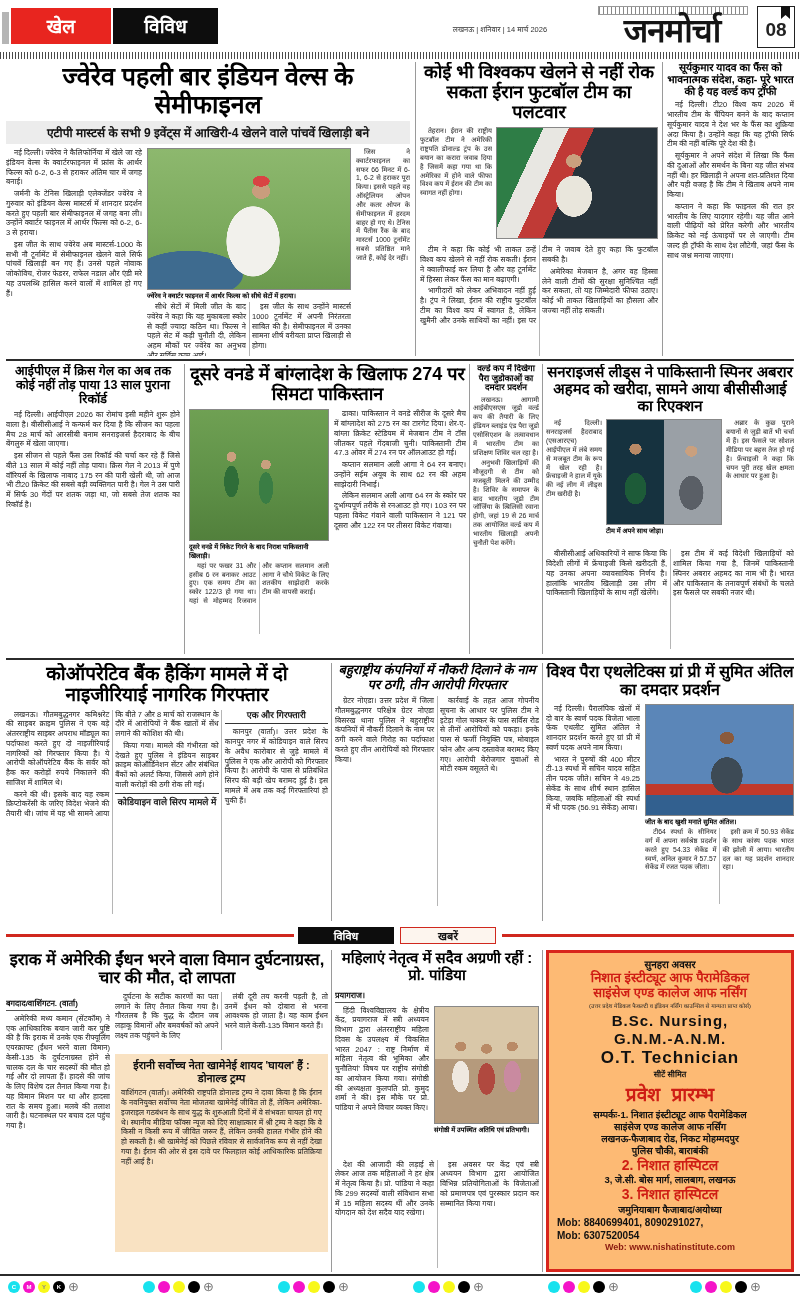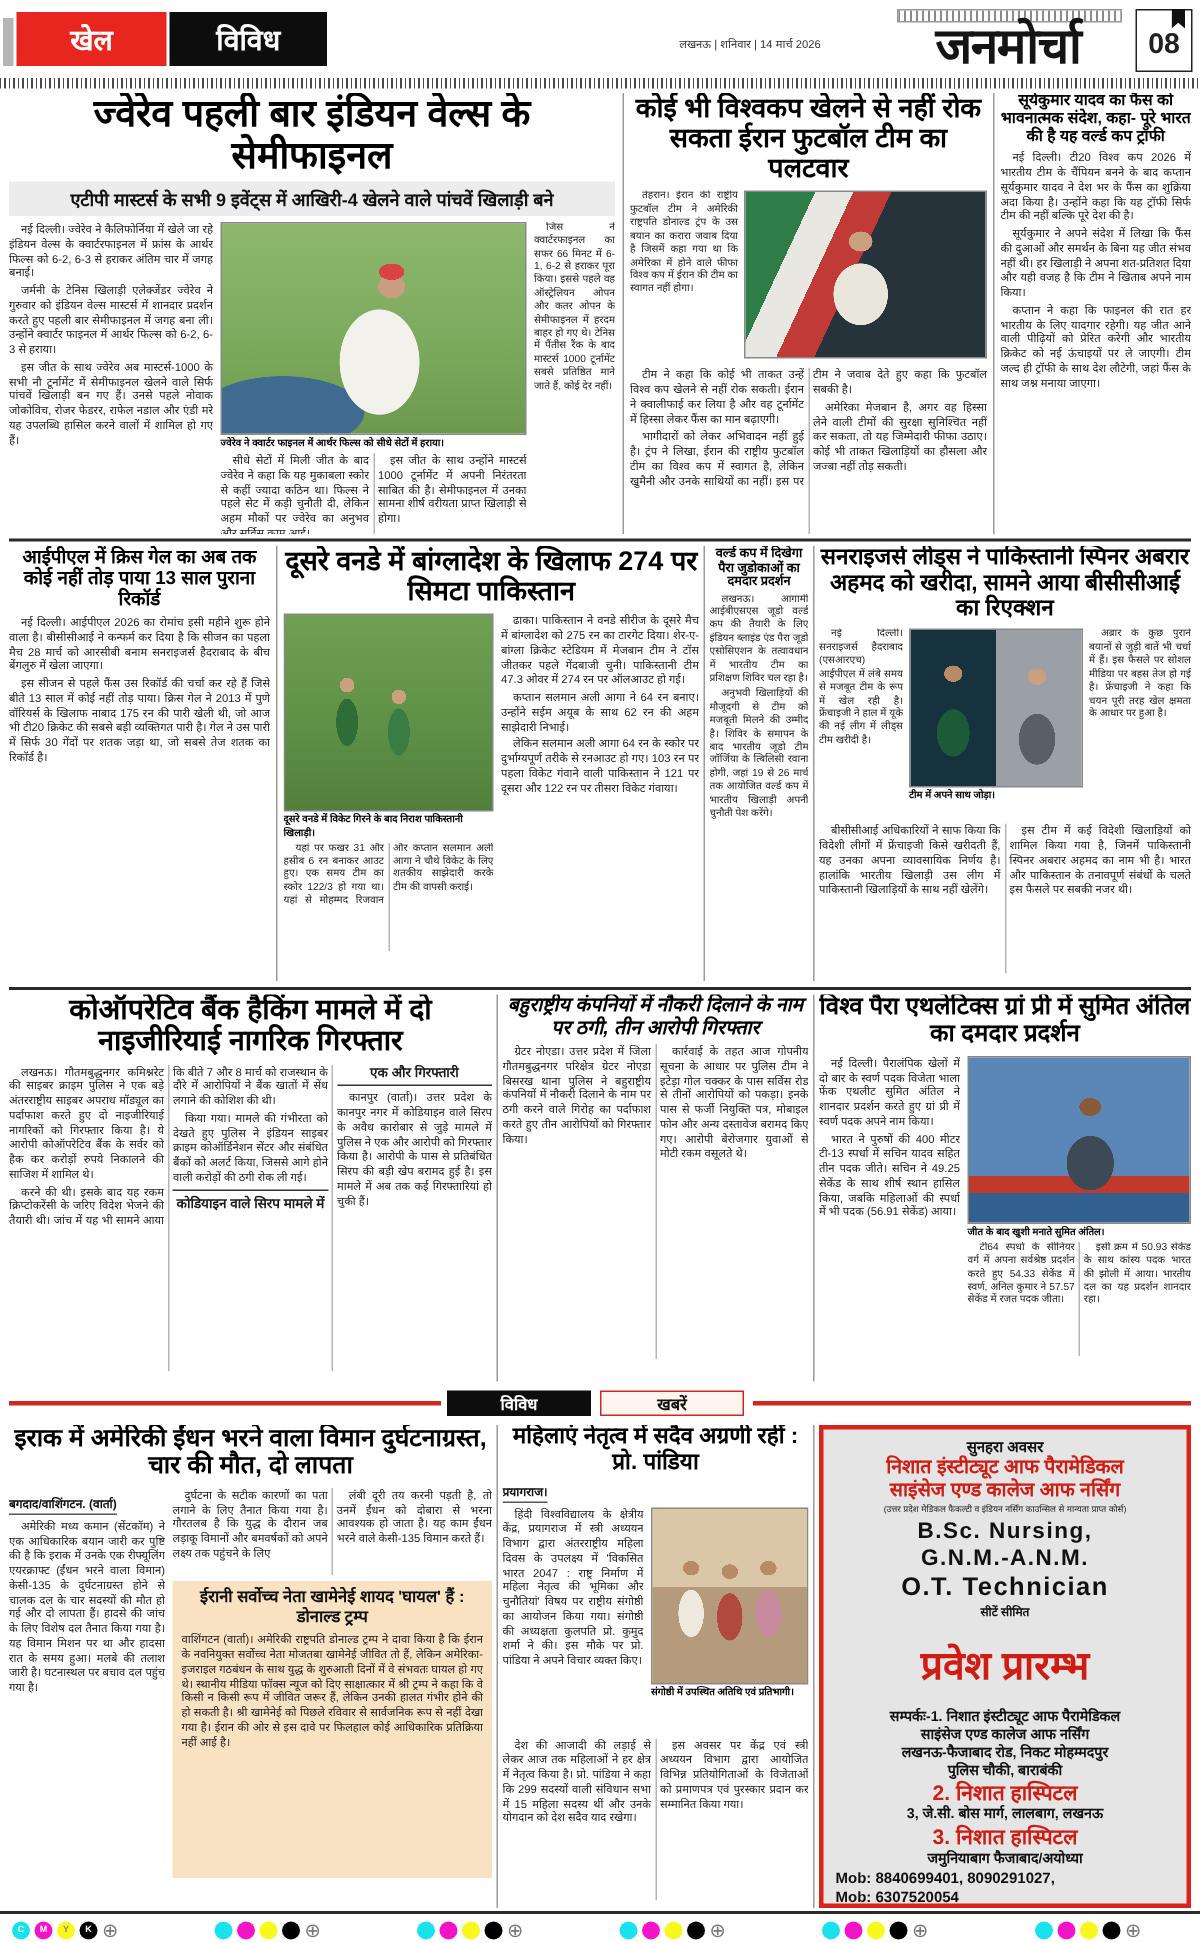--- a/index.html
+++ b/index.html
@@ -89,30 +89,30 @@
   .peachbox { background:#f9e2c2; padding:5px 6px; margin-top:4px; }
   .peachbox .bh { font-weight:bold; font-size:11px; text-align:center; line-height:1.2; margin-bottom:3px; }
 
   
   .div-tab { top:927px; height:17px; display:flex; align-items:center; justify-content:center;
              font-weight:bold; font-size:11px; }
   .div-tab-black { background:#0d0d0d; color:#fff; }
   .div-tab-white { background:#fdf5ee; color:#111; border:1.5px solid #d0281e; }
 
   
-  .ad { left:546px; top:950px; width:248px; height:322px; background:#e5e5e5;
+  .ad { left:546px; top:950px; width:248px; height:322px; background:#fdba74;
         border:3px solid #d8251c; text-align:center; padding:4px 4px; overflow:hidden; }
   .ad .gold { font-weight:bold; font-size:10px; }
   .ad .red { color:#cf1d14; font-weight:bold; }
   .ad .t1 { font-size:13px; line-height:1.15; }
   .ad .note { font-size:5.8px; color:#222; margin:1px 0 2px; }
   .ad .course { font-weight:bold; font-size:15px; letter-spacing:1px; line-height:1.2; color:#111; }
   .ad .ot { font-size:17px; }
   .ad .seats { font-size:8px; font-weight:bold; }
-  .ad .adm { font-size:26px; margin:12px 0; }
+  .ad .adm { font-size:19px; margin:2px 0;font-family:Liberation Mono, monospace; }
   .ad .c1 { font-size:9.5px; font-weight:bold; line-height:1.25; }
   .ad .h23 { font-size:14px; line-height:1.25; }
   .ad .addr { font-size:9.5px; font-weight:bold; line-height:1.25; }
   .ad .mob { font-size:10px; font-weight:bold; text-align:left; padding-left:4px; line-height:1.3; }
   .ad .web { font-size:9px; font-weight:bold; color:#8a1a10; }
 
   
   .reg-group { top:1280px; display:flex; align-items:center; gap:3px; }
   .dot { width:12px; height:12px; border-radius:50%; display:flex; align-items:center;
          justify-content:center; font-size:6px; font-weight:bold; color:#fff; }

